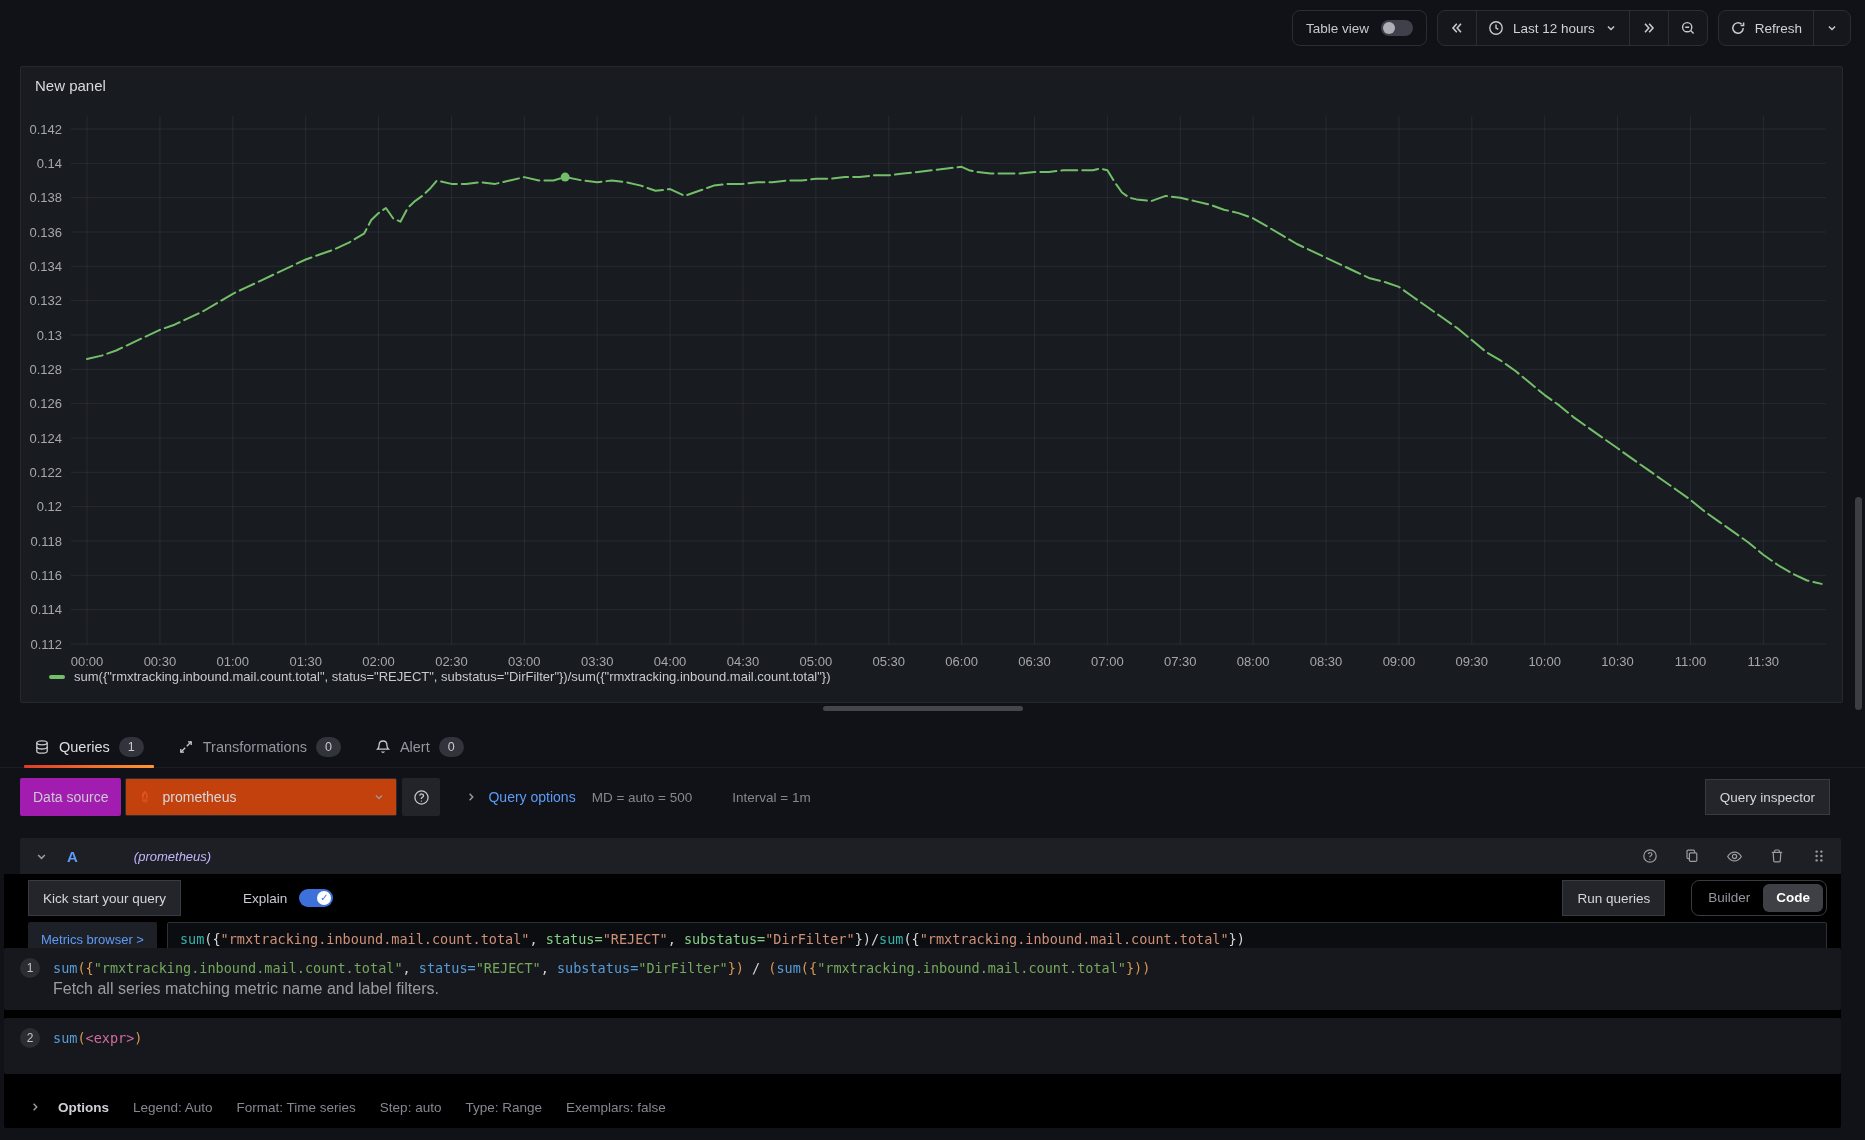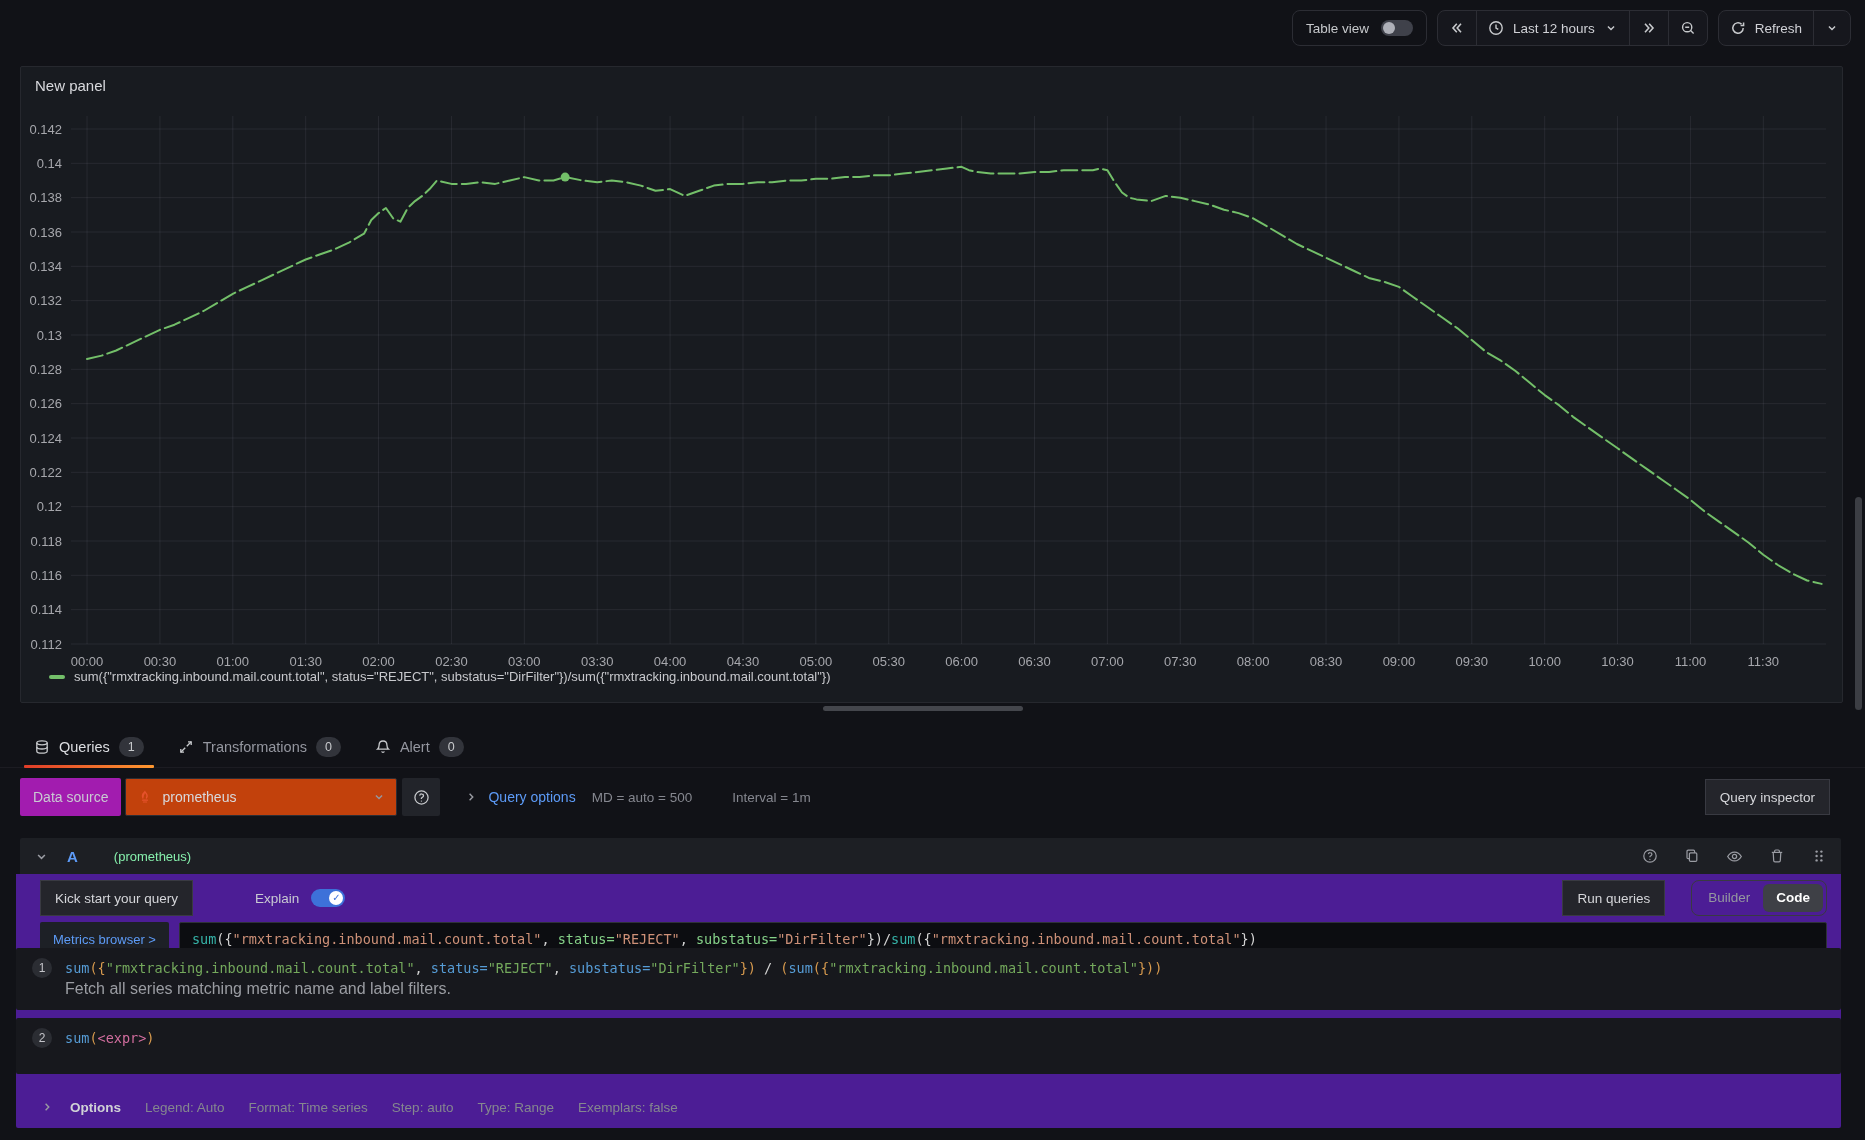--- a/index.html
+++ b/index.html
@@ -39,24 +39,24 @@
   .help-btn{width:38px;height:38px;margin-left:5px;background:#22242a;border:none;border-radius:2px;display:flex;align-items:center;justify-content:center;color:#c7c9cc;cursor:pointer}
   .qo{display:flex;align-items:center;gap:10px;margin-left:24px;font-size:14px;cursor:pointer}
   .qo-label{color:#5d9bf7}
   .qo-stats{color:#85878f;font-size:13.5px;margin-left:16px;display:flex;gap:40px}
   .btn{height:36px;padding:0 14px;background:#24252b;border:1px solid #393a42;border-radius:0;color:#d5d6da;font-size:13.5px;display:inline-flex;align-items:center;cursor:pointer;font-family:inherit;box-sizing:border-box}
   .qi-btn{margin-left:auto}
   
   .qcard-header{position:absolute;left:20px;top:838px;right:24px;height:36px;background:#1d1f24;border-radius:2px 2px 0 0;display:flex;align-items:center;padding:0 14px;box-sizing:border-box}
   .qh-chev{color:#9a9ca3;display:flex;cursor:pointer}
   .qh-ref{color:#5d9bf7;font-weight:bold;font-size:15px;margin-left:18px;cursor:pointer}
-  .qh-hint{color:#86efac;font-size:13px;margin-left:36px}
+  .qh-hint{color:#c4b5fd;font-style:italic;font-size:13px;margin-left:56px}
   .qh-icons{margin-left:auto;display:flex;align-items:center;gap:26px;color:#9a9ca3}
   .qh-icons .ic{cursor:pointer;display:flex}
-  .qcard-body{position:absolute;left:16px;top:874px;right:24px;height:254px;background:#4c1d95;border-radius:0 0 2px 2px}
+  .qcard-body{position:absolute;left:4px;top:874px;right:24px;height:254px;background:#000000;border-radius:0 0 2px 2px}
   .row-kick{position:absolute;top:6px;left:24px;right:14px;height:36px;display:flex;align-items:center}
   .explain-label{margin-left:62px;color:#c9cad2;font-size:13.5px}
   .toggle-on{width:34px;height:18px;border-radius:9px;background:#3d71d9;position:relative;margin-left:12px;cursor:pointer}
   .toggle-on .knob{position:absolute;right:2px;top:2px;width:14px;height:14px;border-radius:50%;background:#fff;display:flex;align-items:center;justify-content:center;font-size:10px;color:#3d71d9;line-height:1}
   .right-actions{margin-left:auto;display:flex;align-items:center;gap:26px}
   .segmented{display:flex;align-items:center;border:1px solid #393a42;border-radius:8px;padding:3px;box-sizing:border-box;height:36px}
   .seg{padding:0 13px;font-size:13.5px;color:#9597a0;line-height:28px;cursor:pointer;border-radius:6px}
   .seg.sel{background:#3e4046;color:#fff;font-weight:bold}
   .row-mb{position:absolute;top:48px;left:24px;right:14px;height:34px;display:flex;align-items:center;gap:10px}
   .mb-chip{background:#1d2026;height:34px;display:flex;align-items:center;padding:0 13px;border-radius:2px;color:#5d9bf7;font-size:13px;cursor:pointer;white-space:nowrap}

